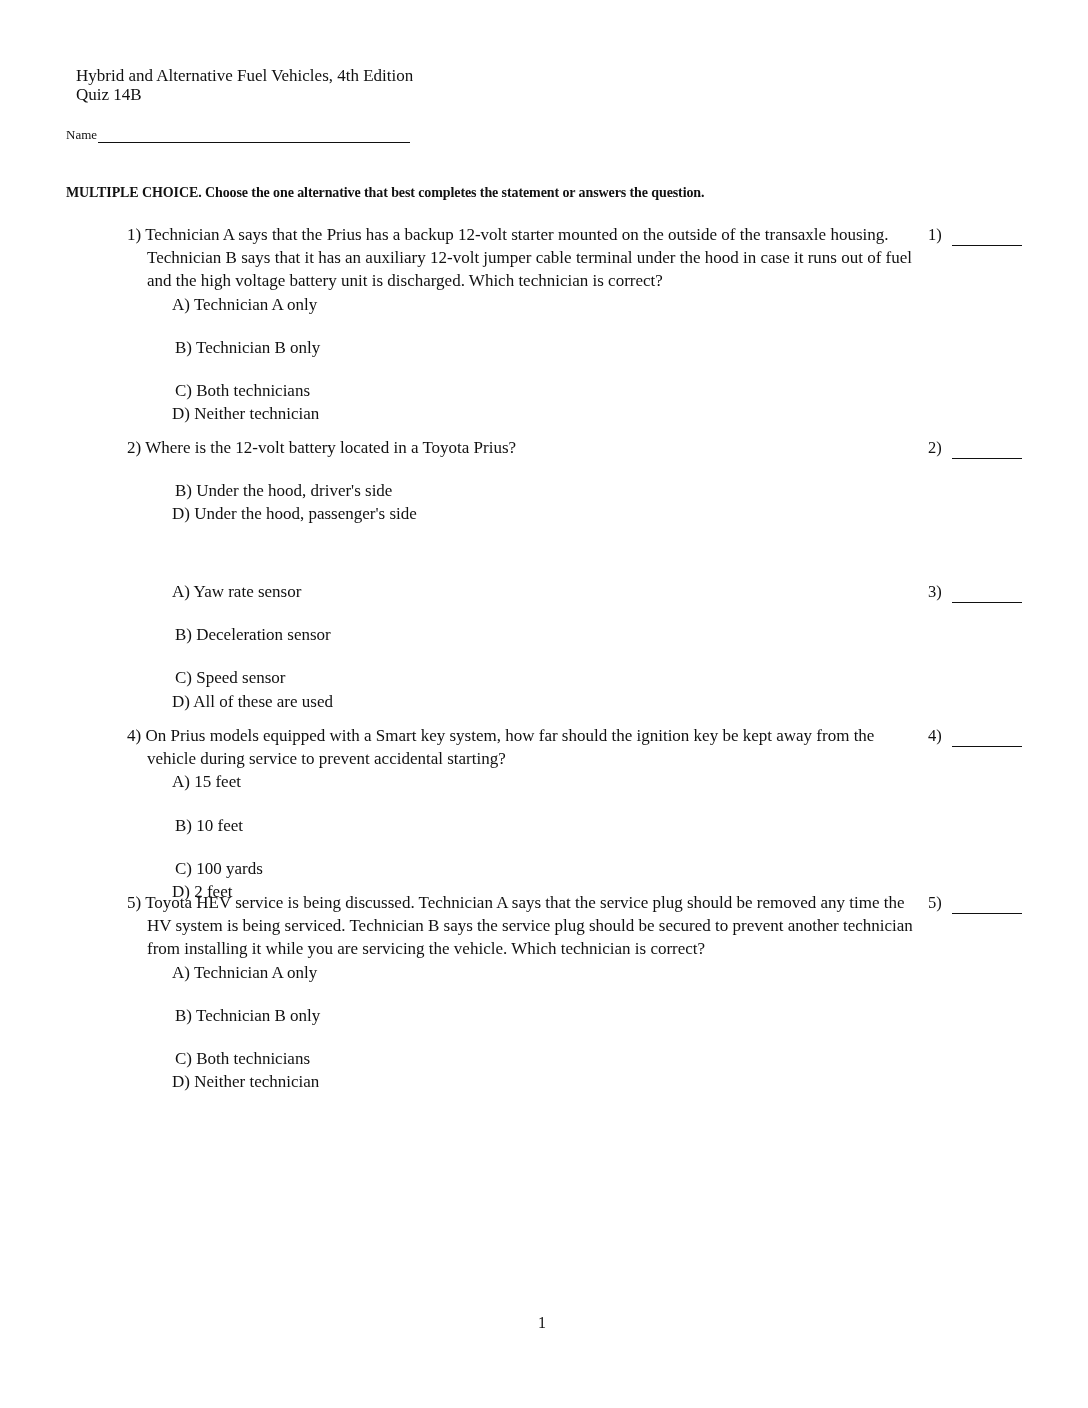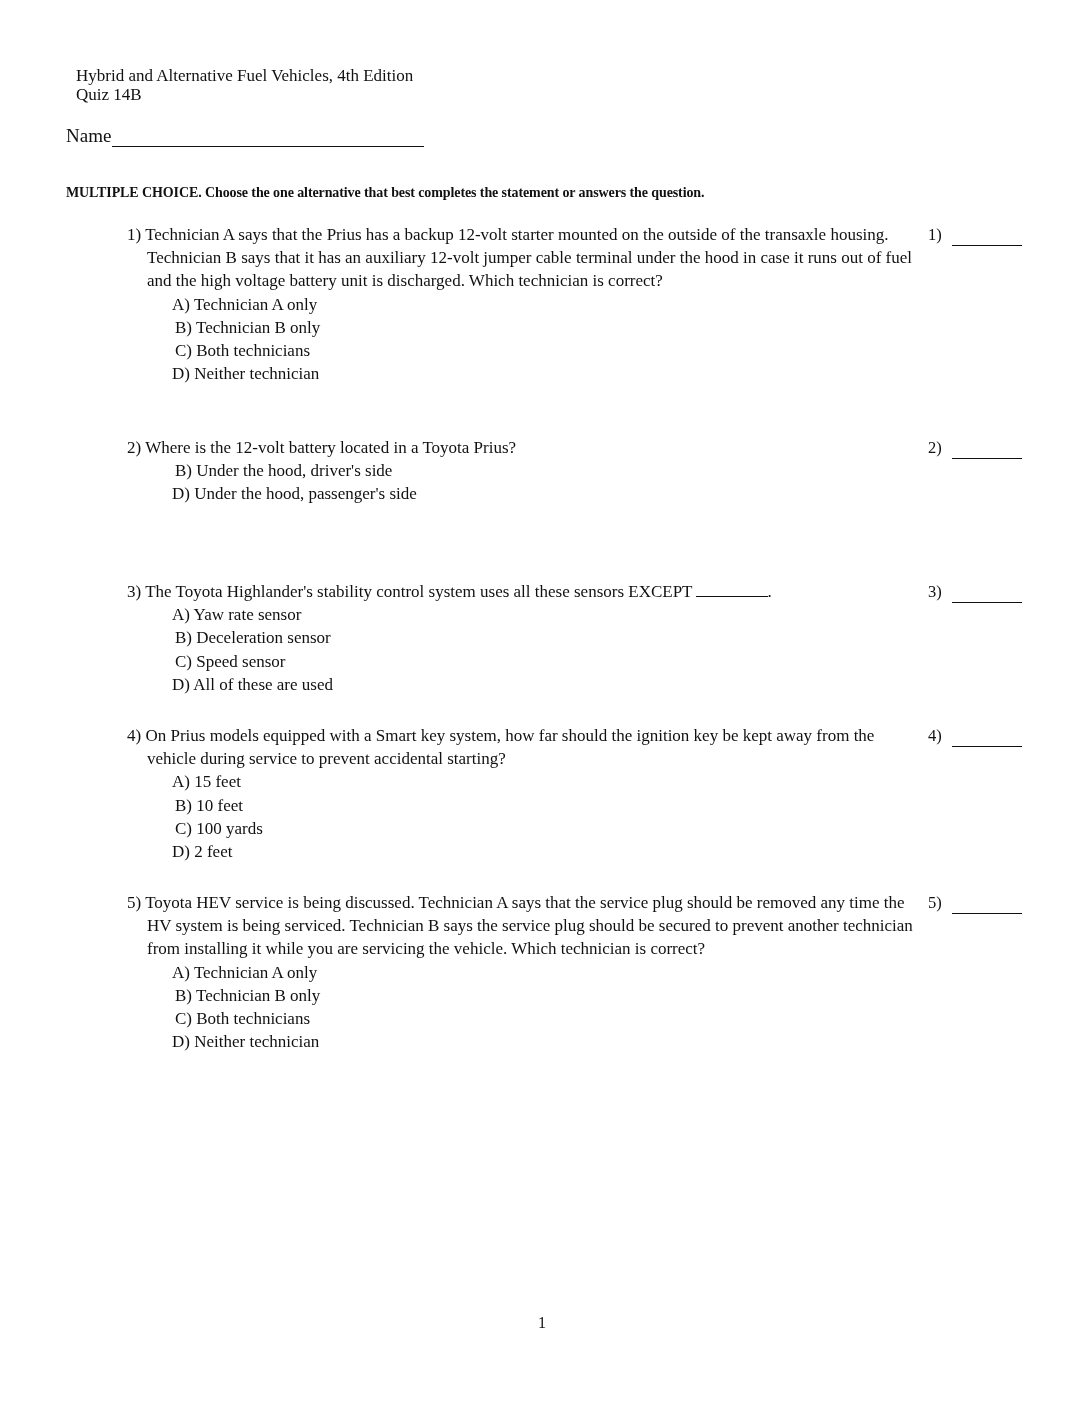--- a/index.html
+++ b/index.html
@@ -20,21 +20,21 @@
       left: 76px;
       top: 66px;
       font-size: 17px;
       line-height: 19px;
       font-family: "Liberation Serif", serif;
     }
     .name-row {
       position: absolute;
       left: 66px;
       top: 125px;
-      font-size: 19px;
+      font-size: 13px;
       font-family: "Liberation Serif", serif;
       display: flex;
       align-items: flex-end;
     }
     .name-line {
       display: inline-block;
       width: 312px;
       border-bottom: 1.3px solid #111;
       height: 17px;
       margin-left: 1px;
@@ -58,21 +58,21 @@
     }
     .q-stem {
       padding-left: 20px;
       text-indent: -20px;
       width: 780px;
     }
     .choice {
       padding-left: 45px;
       white-space: nowrap;
     }
-    .choice.b, .choice.c { padding-left: 48px; }
+    .choice.b, .choice.c { padding-left: 48px; margin-top: 20px; }
     .answer-slot {
       position: absolute;
       left: 928px;
       font-size: 16.5px;
       line-height: 23.2px;
       font-family: "Liberation Serif", serif;
       display: flex;
       align-items: flex-end;
     }
     .answer-blank {
@@ -135,24 +135,20 @@
   </div>
   <div class="choice b">B) Under the hood, driver's side</div>
   <div class="choice d">D) Under the hood, passenger's side</div>
 </div>
 <div class="answer-slot" style="top:436px;">
   <span>2)</span>
   <span class="answer-blank"></span>
 </div>
 
 <div class="question" style="top:580px;">
-  <div class="q-stem">
-    <span>3)</span>
-    <span>The Toyota Highlander's stability control system uses all these sensors EXCEPT</span><span class="inline-blank"></span><span>.</span>
-  </div>
   <div class="choice a">A) Yaw rate sensor</div>
   <div class="choice b">B) Deceleration sensor</div>
   <div class="choice c">C) Speed sensor</div>
   <div class="choice d">D) All of these are used</div>
 </div>
 <div class="answer-slot" style="top:580px;">
   <span>3)</span>
   <span class="answer-blank"></span>
 </div>
 

